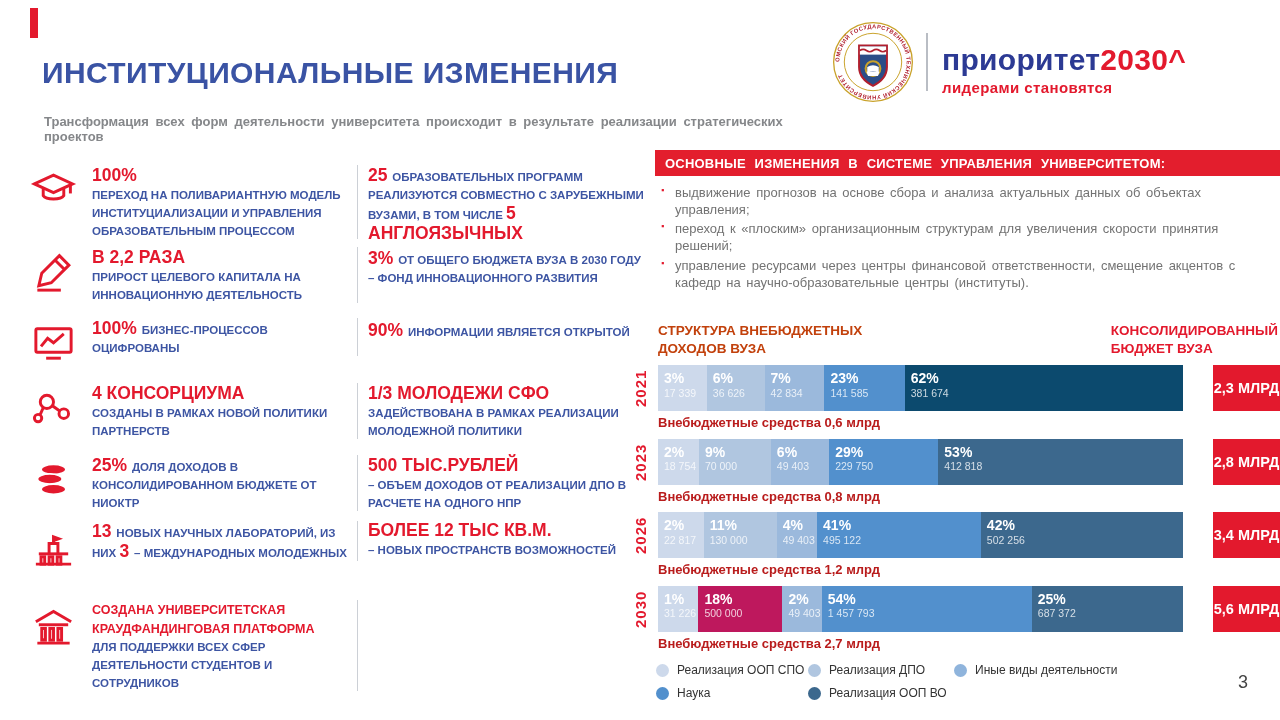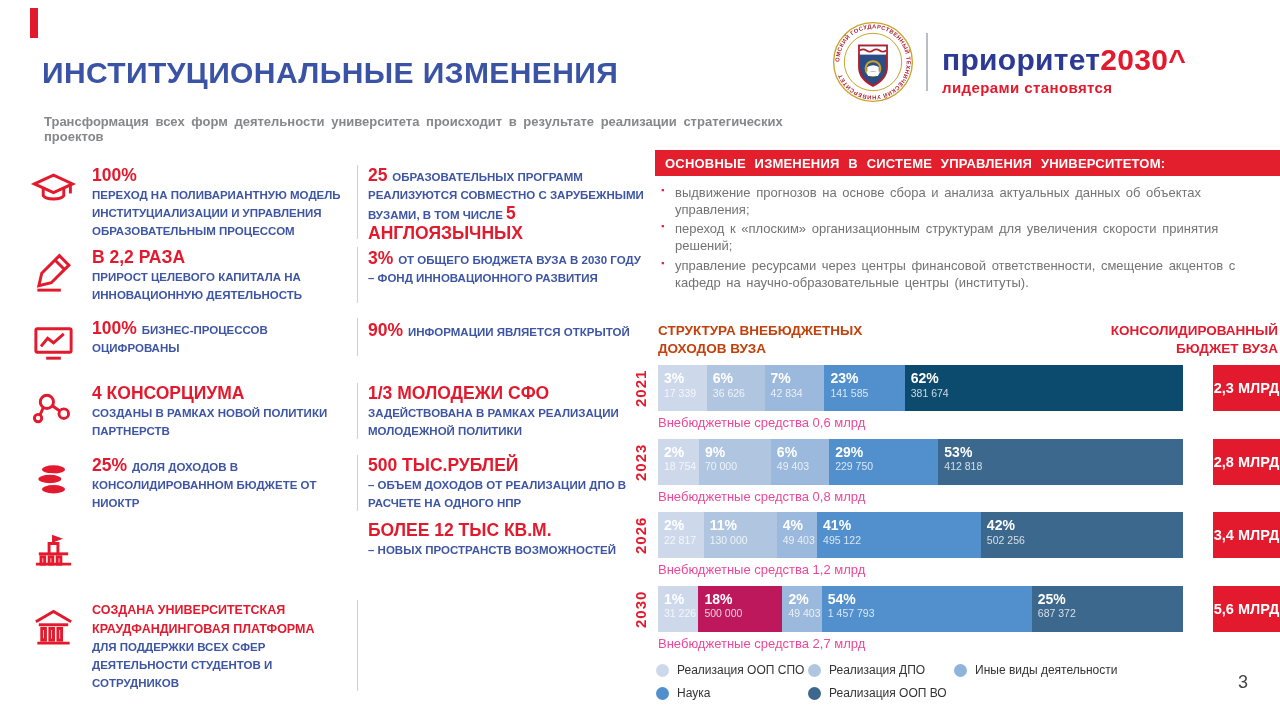--- a/index.html
+++ b/index.html
@@ -33,34 +33,34 @@
   .mgmt-banner{position:absolute;left:655px;top:150px;right:0;height:26px;background:#e31e2d;
                color:#ffffff;font-weight:bold;font-size:13px;display:flex;align-items:center;
                padding-left:10px;word-spacing:5px;letter-spacing:.2px;}
   .mgmt-bullets{position:absolute;left:660px;top:184px;width:600px;margin:0;padding:0;list-style:none;}
   .mgmt-bullets li{position:relative;padding-left:15px;font-size:13px;color:#737373;line-height:1.32;
                    margin-bottom:2px;word-spacing:2px;}
   .mgmt-bullets li::before{content:"▪";color:#e3192d;position:absolute;left:1px;top:1px;font-size:9px;}
   
   .chart-heads{position:absolute;left:658px;top:322px;width:620px;display:flex;justify-content:space-between;}
   .chart-title{font-size:13.5px;font-weight:bold;color:#c2410c;white-space:pre-line;line-height:1.3;}
-  .chart-right-title{font-size:13.5px;font-weight:bold;color:#e3192d;white-space:pre-line;text-align:right;line-height:1.3;}
+  .chart-right-title{font-size:13.5px;font-weight:bold;color:#e3192d;white-space:pre-line;line-height:1.3;}
   
   #chart-rows{position:absolute;left:628px;top:365px;width:652px;}
   .chart-row{position:relative;height:73.5px;}
   .year-label{position:absolute;left:0;top:0;height:46px;width:24px;display:flex;align-items:center;justify-content:center;
               color:#e3192d;font-weight:bold;font-size:15px;
               writing-mode:vertical-rl;transform:rotate(180deg);letter-spacing:1px;}
   .stacked-bar{position:absolute;left:30px;top:0;width:525px;height:46px;display:flex;}
   .bar-segment{height:100%;overflow:hidden;padding:5px 0 0 6px;box-sizing:border-box;white-space:nowrap;}
   .segment-pct{display:block;color:#ffffff;font-weight:bold;font-size:14px;line-height:1.2;}
   .segment-value{display:block;color:rgba(255,255,255,.78);font-size:10.5px;line-height:1.3;}
   .budget-badge{position:absolute;right:0;top:0;width:67px;height:46px;background:#e3192d;color:#ffffff;
                 font-weight:bold;font-size:14.5px;display:flex;align-items:center;justify-content:center;}
-  .bar-caption{position:absolute;left:30px;top:50px;font-size:13px;font-weight:normal;color:#ec4899;}
+  .bar-caption{position:absolute;left:30px;top:50px;font-size:13px;font-weight:bold;color:#b91c1c;}
   
   #legend{position:absolute;left:656px;top:663px;width:500px;display:grid;
           grid-template-columns:152px 146px auto;row-gap:9px;column-gap:0;}
   .legend-item{display:flex;align-items:center;font-size:12px;color:#333333;}
   .legend-dot{width:13px;height:13px;border-radius:50%;margin-right:8px;flex:0 0 13px;}
   .page-number{position:absolute;right:32px;top:672px;font-size:18px;color:#444444;}
 </style>
 </head>
 <body>
 
@@ -145,20 +145,21 @@
       <div class="stat-item left-rule" style="top: 361px;">
         <div class="stat-icon-box"><svg viewBox="0 0 64 64" fill="none" stroke="#e3192d" stroke-width="4" stroke-linejoin="miter">
             <path d="M8,56 h48"></path>
             <path d="M12,42 h40"></path>
             <rect x="15" y="46" width="5" height="10"></rect>
             <rect x="26" y="46" width="5" height="10"></rect>
             <rect x="37" y="46" width="5" height="10"></rect>
             <path d="M26,42 v-14 h12 v14"></path>
             <path d="M32,28 v-9 l7,2.5 -7,2.5"></path>
           </svg></div>
+        <div class="stat-text"><span class="seg-r">13 </span><span class="seg-b">НОВЫХ НАУЧНЫХ ЛАБОРАТОРИЙ, ИЗ НИХ </span><span class="seg-r">3 </span><span class="seg-b">– МЕЖДУНАРОДНЫХ МОЛОДЕЖНЫХ</span></div>
       </div>
       <div class="stat-item left-rule" style="top: 440px;">
         <div class="stat-icon-box"><svg viewBox="0 0 64 64" fill="none" stroke="#e3192d" stroke-width="4" stroke-linejoin="miter">
             <path d="M8,27 L32,13 L56,27"></path>
             <path d="M12,31 h40"></path>
             <rect x="16" y="36" width="5" height="16"></rect>
             <rect x="27" y="36" width="5" height="16"></rect>
             <rect x="38" y="36" width="5" height="16"></rect>
             <path d="M10,56 h44"></path>
           </svg></div>

